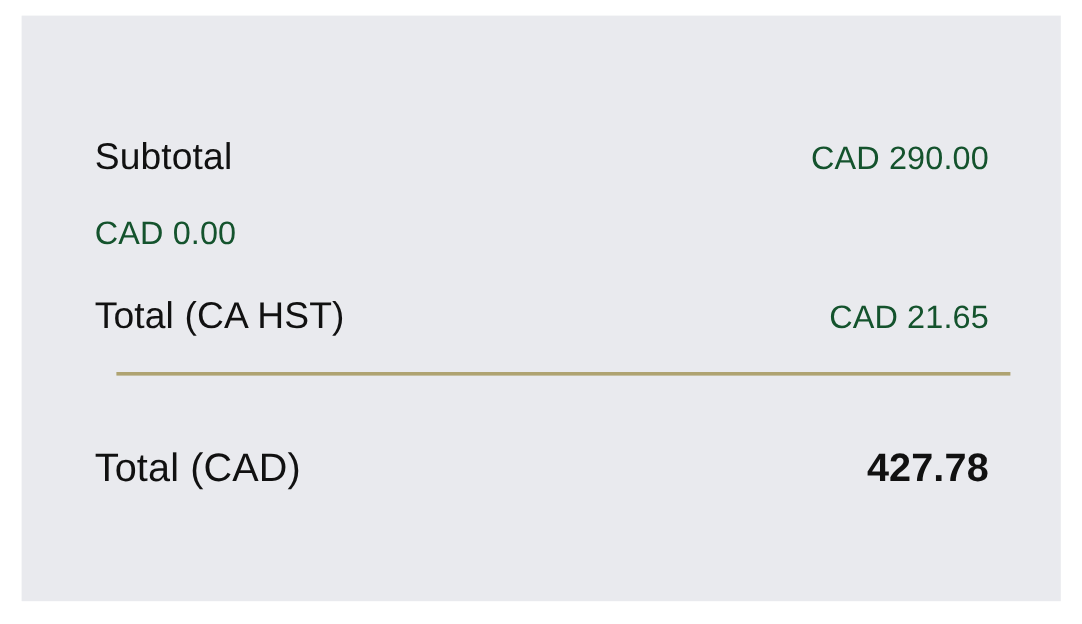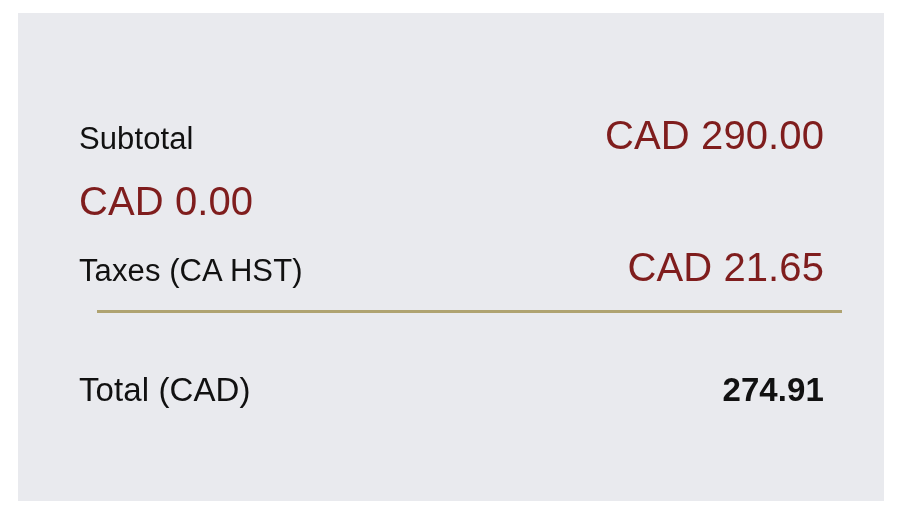--- a/index.html
+++ b/index.html
@@ -36,23 +36,23 @@
     height: 66px;
   }
   .summary-row .row-label {
     font-size: 31px;
     font-weight: 400;
     color: #111111;
     letter-spacing: 0.1px;
     white-space: nowrap;
   }
   .summary-row .row-value {
-    font-size: 40px;
+    font-size: 27px;
     font-weight: 400;
-    color: #7f1d1d;
+    color: #14532d;
     letter-spacing: 0.1px;
     white-space: nowrap;
     text-align: center;
   }
   .summary-divider {
     position: absolute;
     left: 79px;
     top: 297px;
     width: 745px;
     height: 3px;
@@ -93,26 +93,26 @@
     <div class="summary-row">
       <span class="row-label">Subtotal</span>
       <span class="row-value">CAD 290.00</span>
     </div>
 
     <div class="summary-row">
       <span class="row-value">CAD 0.00</span>
     </div>
 
     <div class="summary-row">
-      <span class="row-label">Taxes (CA HST)</span>
+      <span class="row-label">Total (CA HST)</span>
       <span class="row-value">CAD 21.65</span>
     </div>
 
   </div>
 
   <div class="summary-divider"></div>
 
   <div class="total-row">
     <span class="total-label">Total (CAD)</span>
-    <span class="total-value">274.91</span>
+    <span class="total-value">427.78</span>
   </div>
 
 </div>
 
 </body></html>

